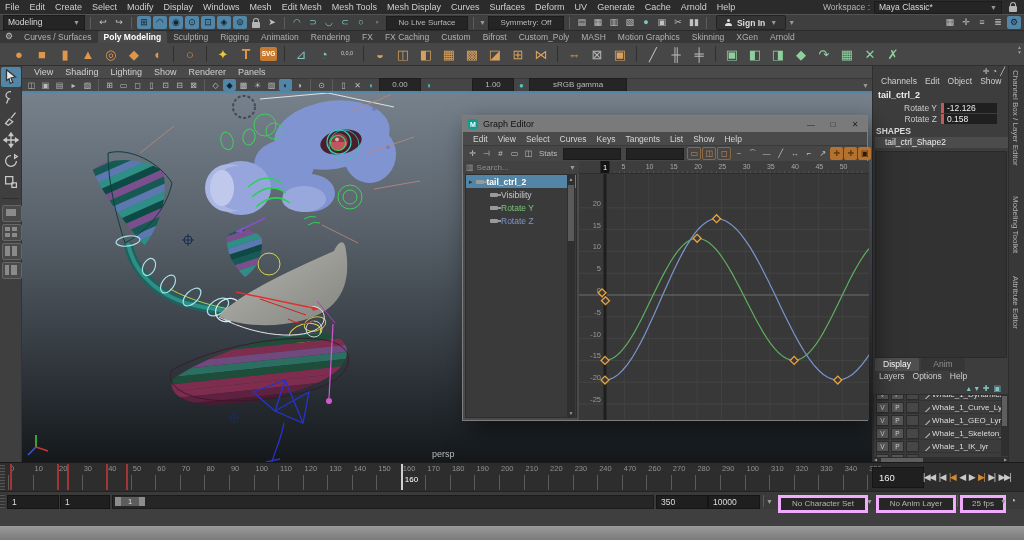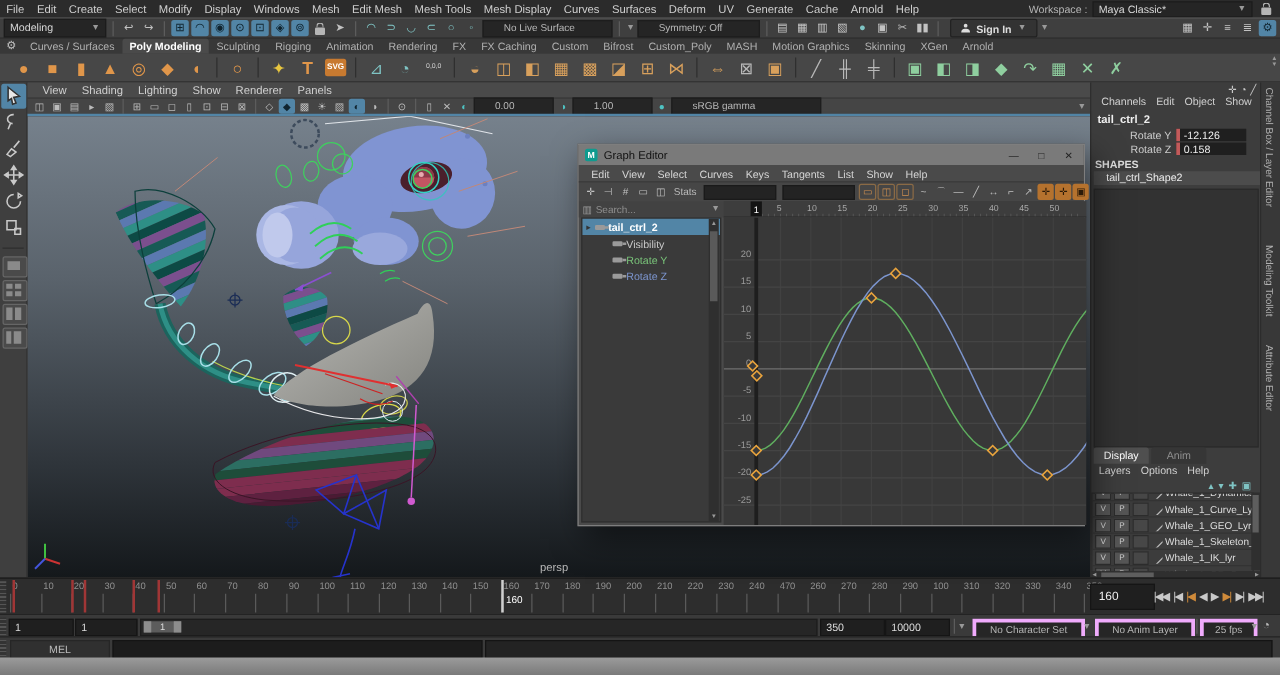--- a/index.html
+++ b/index.html
@@ -16,22 +16,22 @@
            line-height:11px;padding:0 4px;display:flex;align-items:center;gap:6px;}
   .ddarrow{font-size:7px;color:#999;}
   
   #status{left:0;top:14px;width:1024px;height:17px;background:#3f3f3f;border-top:1px solid #525252;
           border-bottom:1px solid #2a2a2a;display:flex;align-items:center;gap:2px;padding:0 3px;}
   .sicon{width:14px;height:13px;font-size:9px;display:flex;align-items:center;justify-content:center;
          color:#c2c2c2;border-radius:2px;flex:none;line-height:1;}
   .sicon.hl{background:#5285a6;color:#10242f;}
   .sicon.tl{color:#7fc4c4;}
   .vsep{width:1px;height:12px;background:#5c5c5c;margin:0 3px;flex:none;}
-  .sfield{background:#252525;color:#b8b8b8;font-size:8px;height:12px;line-height:12px;padding:0 16px;
-          border:1px solid #1d1d1d;white-space:nowrap;flex:none;}
+  .sfield{background:#252525;color:#b8b8b8;font-size:8px;height:12px;line-height:12px;padding:0 5px;
+          border:1px solid #1d1d1d;white-space:nowrap;flex:none;text-align:center;}
   #modeling-dd{width:72px;justify-content:space-between;height:13px;}
   .mini-lock{width:8px;height:6px;background:#b5b5b5;border-radius:1px;position:relative;margin:4px 3px 0 3px;flex:none;}
   .mini-lock:before{content:"";position:absolute;top:-4px;left:1px;width:4px;height:3px;
           border:1.5px solid #b5b5b5;border-bottom:none;border-radius:3px 3px 0 0;}
   #signin{background:#333;border:1px solid #222;border-radius:2px;height:13px;display:flex;align-items:center;
           gap:5px;padding:0 8px;margin-left:4px;}
   #signin .txt{font-size:8.5px;color:#ddd;font-weight:bold;}
   .person-icon{width:7px;height:7px;position:relative;}
   .person-icon:before{content:"";position:absolute;left:2px;top:0;width:3px;height:3px;border-radius:50%;background:#ddd;}
   .person-icon:after{content:"";position:absolute;left:0;top:3.5px;width:7px;height:3.5px;border-radius:3px 3px 0 0;background:#ddd;}
@@ -413,21 +413,21 @@
       <span class="vpi hl">◐</span>
       <span class="vpi">◑</span>
       <div class="vsep"></div>
       <span class="vpi">⊙</span>
       <div class="vsep"></div>
       <span class="vpi">▯</span>
       <span class="vpi">✕</span>
       <span class="vpi tl">◐</span>
       <div class="sfield" style="min-width: 30px;">0.00</div>
       <span class="vpi tl">◑</span>
-      <div class="sfield" style="min-width: 30px;">1.00</div>
+      <div class="sfield" style="min-width: 30px; margin-left: 36px;">1.00</div>
       <span class="vpi tl">●</span>
       <div class="sfield" style="min-width: 86px;">sRGB gamma</div>
       <span class="ddarrow" style="margin-left: auto;">▼</span>
     </div>
   <div id="vp-blueline" class="abs"></div>
 
   <svg id="vp-canvas" class="abs" width="850" height="369" viewBox="0 0 850 369">
     <defs>
       <linearGradient id="vpg" x1="0" y1="0" x2="0" y2="1">
         <stop offset="0" stop-color="#76818c"></stop>
@@ -1024,21 +1024,15 @@
     <div class="rsel" style="left:778px;width:84px;">No Character Set</div>
     <span class="ddarrow abs" style="left:866px;top:6px;">▼</span>
     <div class="rsel" style="left:876px;width:74px;">No Anim Layer</div>
     <div class="vsep abs" style="left:954px;top:3px;"></div>
     <div class="rsel" style="left:960px;width:40px;">25 fps</div>
     <span class="ddarrow abs" style="left:1000px;top:6px;">▼</span>
     <span class="rico" style="left:1010px;">◔</span>
 
   </div>
 
-  <div id="mel" class="abs">
-    <div class="grip" style="top:2px;height:13px;"></div>
-    <div id="mel-label">MEL</div>
-    <div class="mel-input" style="left:90px;width:294px;"></div>
-    <div class="mel-input" style="left:388px;width:628px;background:#232323;"></div>
-  </div>
 
   <div id="helpline" class="abs"></div>
 </div>
 
 </body></html>

